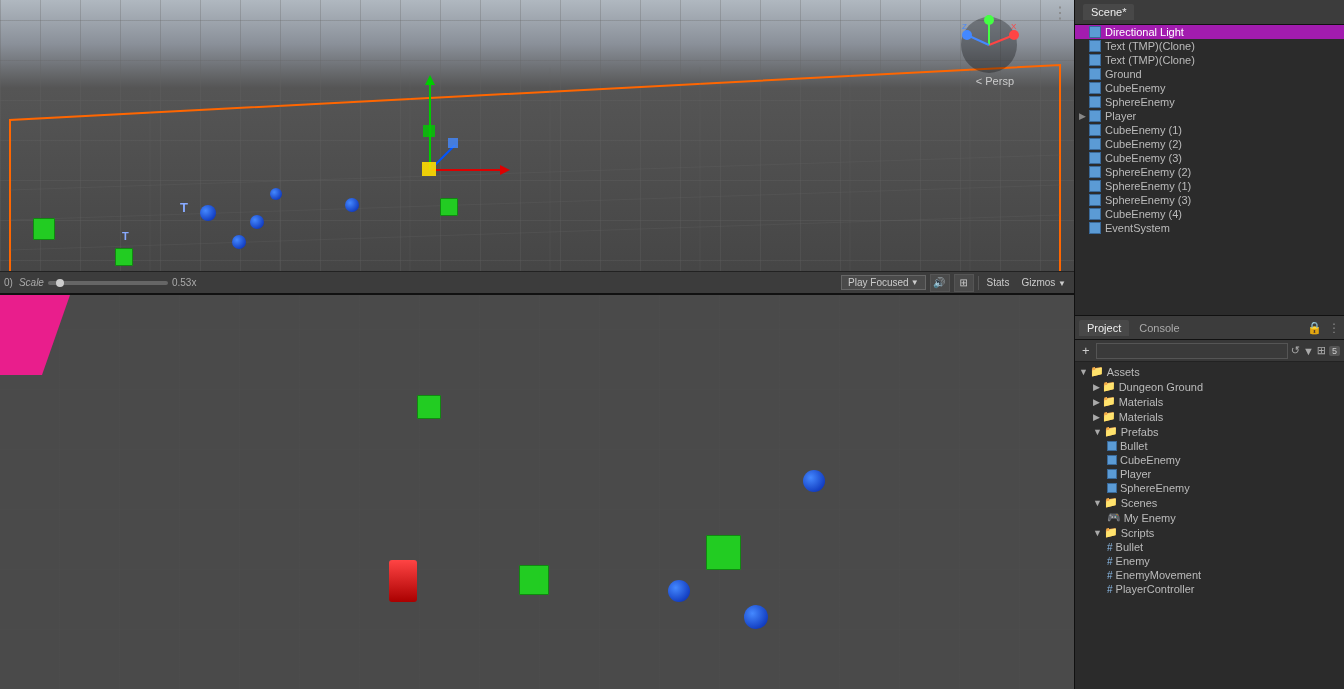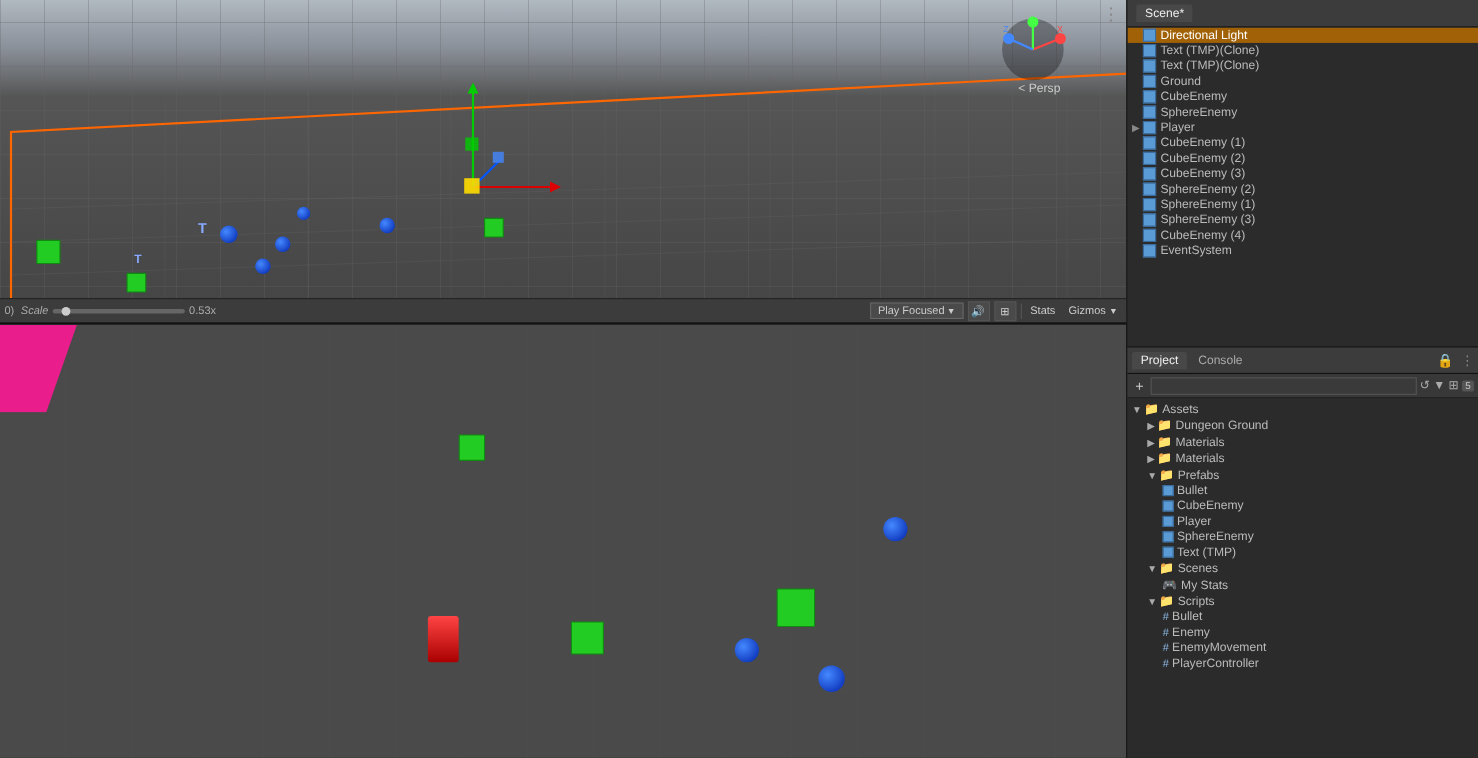--- a/index.html
+++ b/index.html
@@ -169,21 +169,21 @@
       top: 0;
       left: 0;
       width: 70px;
       height: 80px;
       background: #e91e8c;
       clip-path: polygon(0 0, 100% 0, 60% 100%, 0 100%);
     }
 
     
     .right-panel {
-      width: 320px;
+      width: 270px;
       display: flex;
       flex-direction: column;
       background: #282828;
       border-left: 1px solid #111;
     }
 
     
     .hierarchy-header {
       background: #3c3c3c;
       padding: 4px 8px;
@@ -214,21 +214,21 @@
       display: flex;
       align-items: center;
       padding: 1px 4px;
       font-size: 11px;
       color: #bbb;
       cursor: pointer;
       white-space: nowrap;
     }
 
     .hierarchy-item.selected {
-      background: #a16207;
+      background: #a21caf;
       color: #fff;
     }
 
     .hierarchy-item .arrow {
       display: inline-block;
       width: 10px;
       font-size: 9px;
       color: #888;
     }
 
@@ -674,34 +674,29 @@
           <span class="indent" style="width: 28px;"></span>
           <span style="display: inline-block; width: 10px; height: 10px; background: rgb(91, 155, 213); margin-right: 3px; vertical-align: middle; border: 1px solid rgb(58, 106, 154);"></span>
           <span>Player</span>
         </div>
         <div class="tree-item">
           <span class="indent" style="width: 28px;"></span>
           <span style="display: inline-block; width: 10px; height: 10px; background: rgb(91, 155, 213); margin-right: 3px; vertical-align: middle; border: 1px solid rgb(58, 106, 154);"></span>
           <span>SphereEnemy</span>
         </div>
         <div class="tree-item">
-          <span class="indent" style="width: 28px;"></span>
-          <span style="display: inline-block; width: 10px; height: 10px; background: rgb(91, 155, 213); margin-right: 3px; vertical-align: middle; border: 1px solid rgb(58, 106, 154);"></span>
-          <span>Text (TMP)</span>
-        </div>
-        <div class="tree-item">
           <span class="indent" style="width: 14px;"></span>
           <span style="color: rgb(170, 170, 170); font-size: 9px; margin-right: 2px;">▼</span>
           <span class="folder-icon">📁</span>
           <span>Scenes</span>
         </div>
         <div class="tree-item">
           <span class="indent" style="width: 28px;"></span>
           <span style="color: rgb(212, 170, 112); margin-right: 3px; font-size: 11px;">🎮</span>
-          <span>My Stats</span>
+          <span>My Enemy</span>
         </div>
         <div class="tree-item">
           <span class="indent" style="width: 14px;"></span>
           <span style="color: rgb(170, 170, 170); font-size: 9px; margin-right: 2px;">▼</span>
           <span class="folder-icon">📁</span>
           <span>Scripts</span>
         </div>
         <div class="tree-item">
           <span class="indent" style="width: 28px;"></span>
           <span class="script-icon">#</span>

